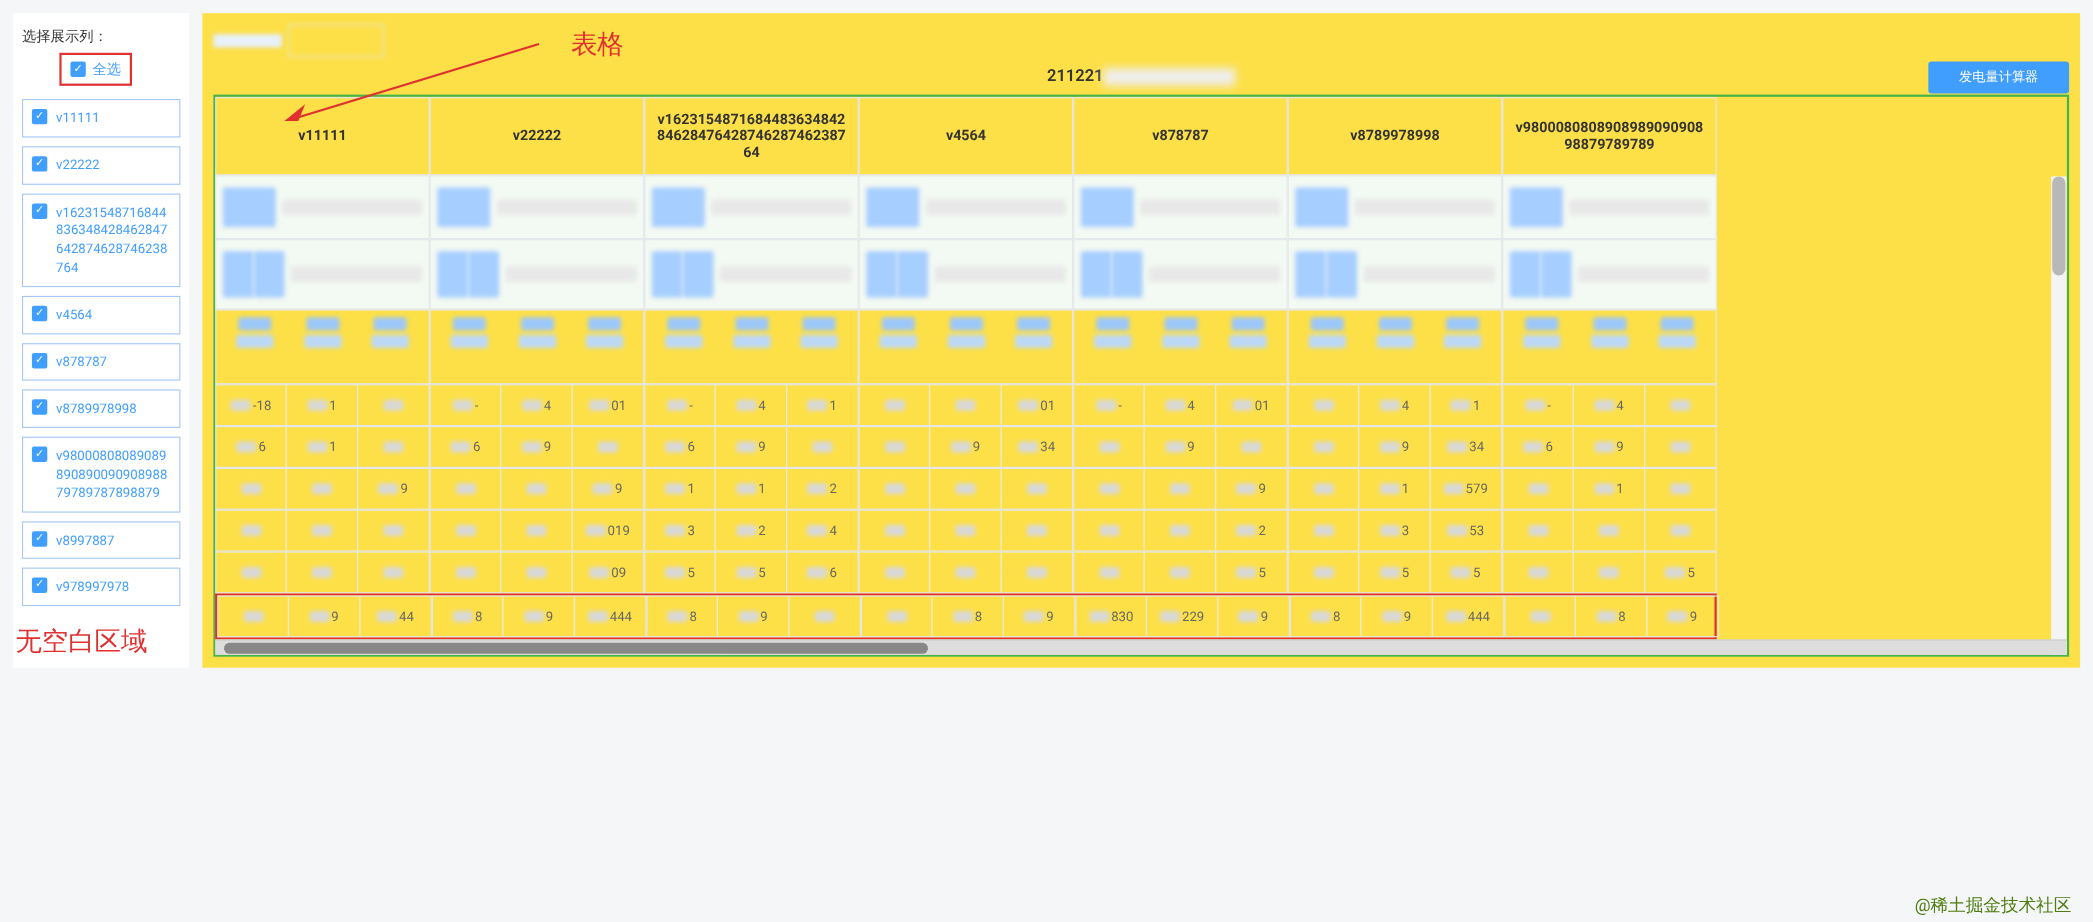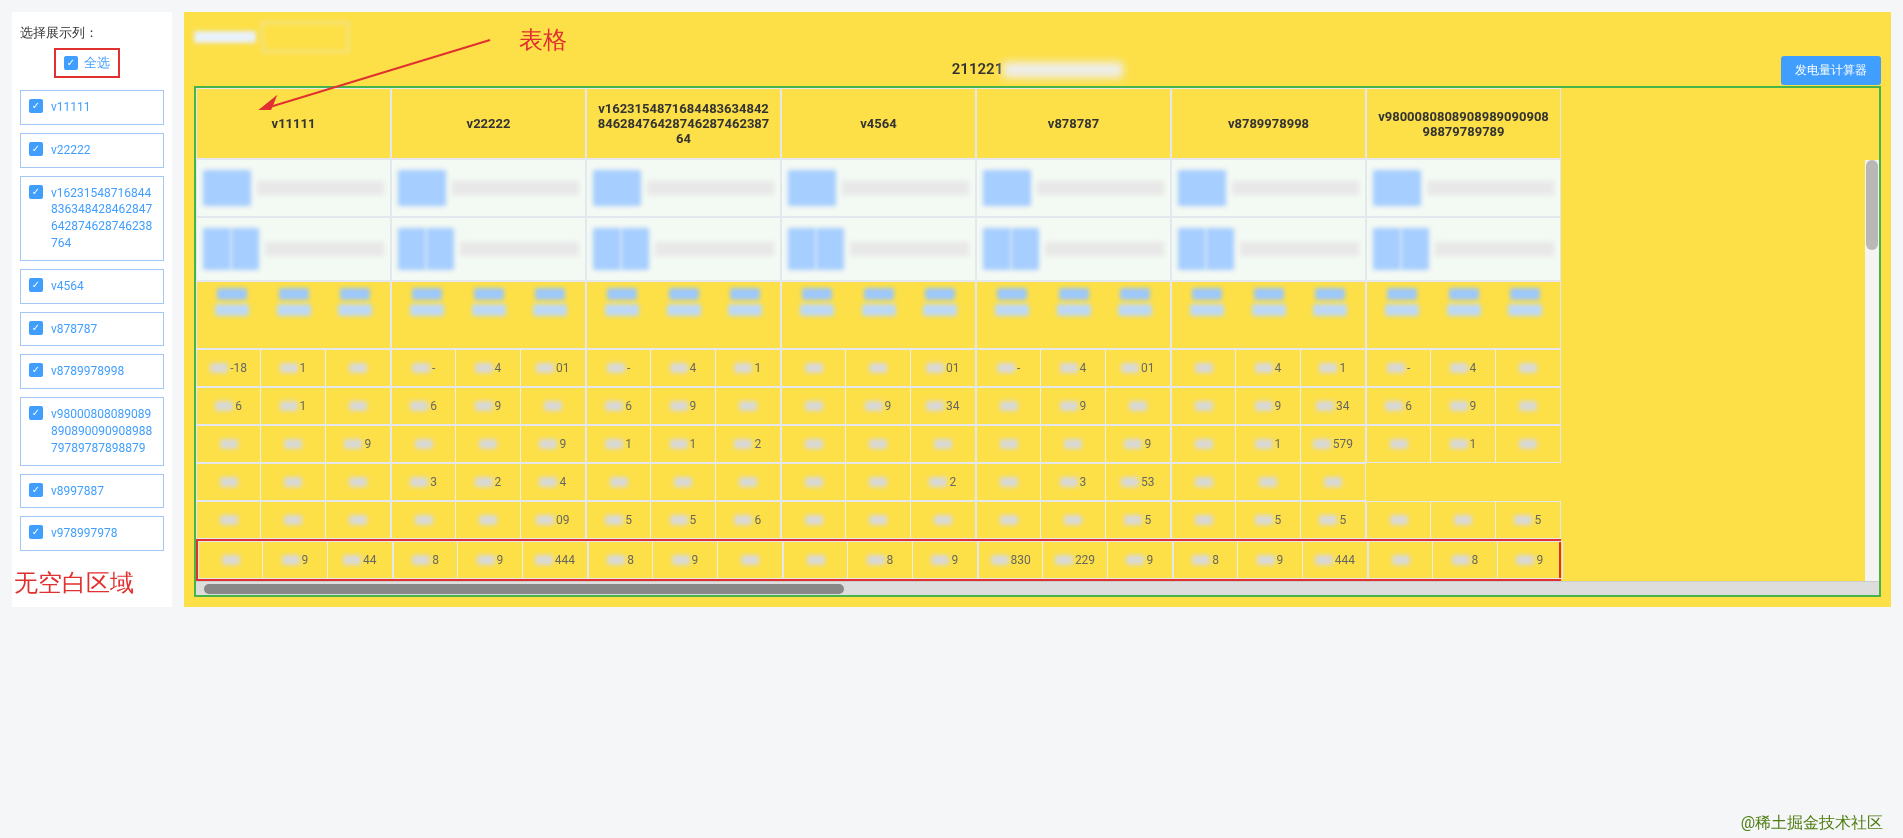--- a/index.html
+++ b/index.html
@@ -13,21 +13,21 @@
     .sidebar-item { border: 1px solid #a3c7f7; padding: 8px; display: flex; align-items: flex-start; gap: 8px; font-size: 12px; color: #409eff; }
     .checkbox { width: 14px; height: 14px; min-width: 14px; background: #409eff; border-radius: 2px; display: inline-flex; align-items: center; justify-content: center; color: #fff; font-size: 10px; line-height: 1; }
     .sidebar-item-label { word-break: break-all; line-height: 1.4; }
     
     .main { flex: 1; background: #fde047; padding: 10px; min-width: 0; }
     .tabs-row { display: flex; align-items: center; gap: 6px; margin-bottom: 8px; }
     .tab { padding: 5px 10px; font-size: 13px; border: 1px solid #e4e7ed; color: #555; }
     .tab-blur { filter: blur(2px); background: #e8f1fb; color: #8cb6e6; padding: 5px 30px; }
     .title-row { text-align: center; font-size: 15px; color: #333; font-weight: 600; margin-bottom: 8px; position: relative; }
     .title-blur { filter: blur(4px); background: #eee; display:inline-block; width: 120px; height: 16px; vertical-align: middle; }
-    .action-btn { position: absolute; right: 0; top: -4px; background: #409eff; color: #fff; border: none; padding: 6px 14px; font-size: 12px; border-radius: 3px; cursor: pointer; }
+    .action-btn { position: absolute; right: 0; top: -4px; background: #409eff; color: #fff; border: none; padding: 6px 28px; font-size: 12px; border-radius: 3px; cursor: pointer; }
     
     .table-wrapper { border: 2px solid #47b44a; overflow: auto; position: relative; }
     .table { display: grid; grid-template-columns: repeat(7, 195px); min-width: 1365px; }
     .th { border: 1px solid #e4e7ed; padding: 12px 8px; font-size: 13px; font-weight: 700; color: #333; text-align: center; word-break: break-all; min-height: 70px; display: flex; align-items: center; justify-content: center; }
     .subheader-area { grid-column: 1 / -1; display: grid; grid-template-columns: repeat(7, 195px); }
     .subgroup { border: 1px solid #e4e7ed; padding: 10px 6px; display: flex; align-items: center; justify-content: space-around; background: #f3f9f3; min-height: 56px; }
     .sub-blur-box { width: 48px; height: 36px; background: #a6ceff; filter: blur(2px); border-radius: 2px; }
     .sub-blur-text { flex:1; height: 14px; background: #e8e8e8; filter: blur(2px); margin-left: 6px; border-radius: 2px; }
     .sub-row2 .sub-blur-box { width: 28px; height: 42px; }
     .unit-row { grid-column: 1 / -1; display: grid; grid-template-columns: repeat(7, 195px); }
@@ -571,20 +571,32 @@
                 <div class="data-cell">
                   <span class="cell-blur"></span>
                 </div>
                 <div class="data-cell">
                   <span class="cell-blur"></span>
                 </div>
               </div>
               <div class="data-group">
                 <div class="data-cell">
                   <span class="cell-blur"></span>
+                </div>
+                <div class="data-cell">
+                  <span class="cell-blur"></span>
+                </div>
+                <div class="data-cell">
+                  <span class="cell-blur"></span>
+                  <span>019</span>
+                </div>
+              </div>
+              <div class="data-group">
+                <div class="data-cell">
+                  <span class="cell-blur"></span>
                   <span>3</span>
                 </div>
                 <div class="data-cell">
                   <span class="cell-blur"></span>
                   <span>2</span>
                 </div>
                 <div class="data-cell">
                   <span class="cell-blur"></span>
                   <span>4</span>
                 </div>

